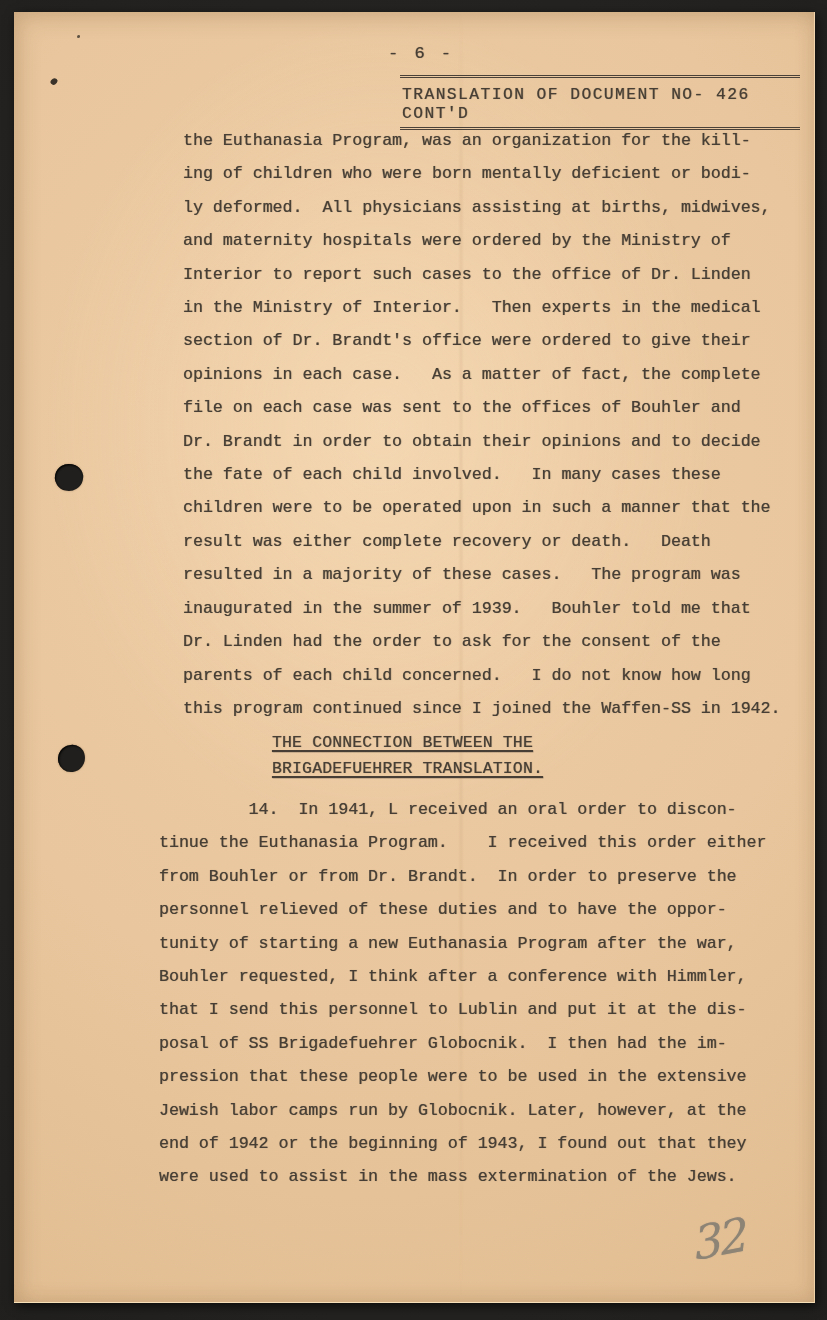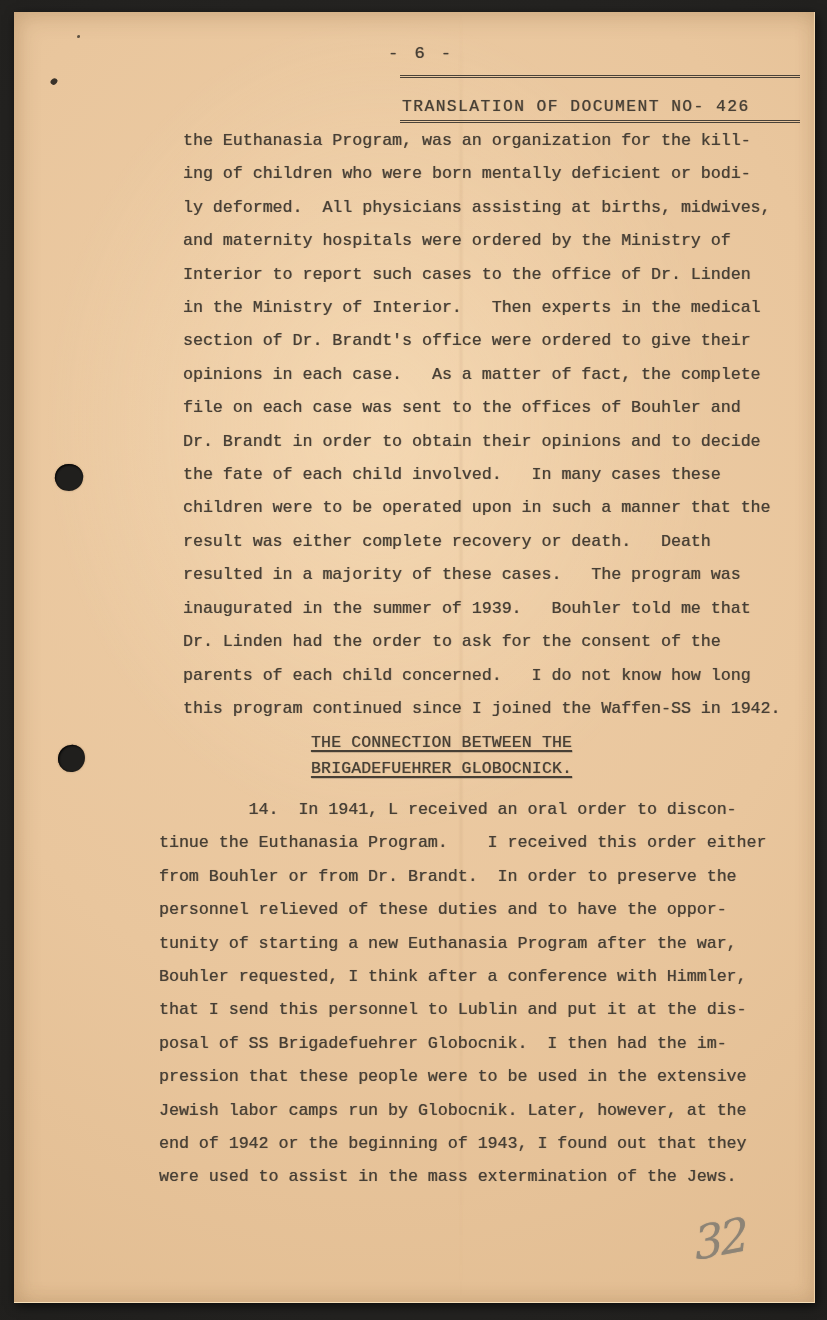--- a/index.html
+++ b/index.html
@@ -39,37 +39,37 @@
   .page-number {
     position: absolute; left: 0; top: 32px; width: 814px;
     text-align: center;
     font-size: 17px; letter-spacing: 3px; line-height: 20px;
   }
 
   .stamp {
     position: absolute; left: 386px; top: 63px; width: 398px;
     border-top: 3px double #4a4238;
     border-bottom: 3px double #4a4238;
-    padding: 20px 0 3px 2px;
+    padding: 8px 0 3px 2px;
     font-size: 16.2px; letter-spacing: 1.5px; line-height: 19px;
     white-space: nowrap;
   }
 
   .para {
     position: absolute;
     font-size: 16.6px; line-height: 33.4px;
     white-space: pre;
     margin-left: 28px;
   }
   .para-1 { left: 141px; top: 112px; }
   .para-2 { left: 117px; top: 781px; }
 
   .section-heading {
     position: absolute; left: 258px; top: 718px; width: 300px;
-    text-align: right;
+    text-align: left;
     font-size: 16.4px; line-height: 26.4px; letter-spacing: 0.2px;
     white-space: nowrap;
   }
   .section-heading .uline {
     text-decoration: underline;
     text-decoration-thickness: 2px;
     text-underline-offset: 3px;
   }
 
   .hole {
@@ -100,20 +100,21 @@
 <body>
 
 <div class="stage">
   <div class="paper">
     <div class="crease"></div>
 
     <div class="page-number typed">- 6 -</div>
 
     <div class="stamp typed">
       <div>TRANSLATION OF DOCUMENT NO- 426</div>
+      <div>CONT'D</div>
     </div>
 
     <div class="para para-1 typed">the Euthanasia Program, was an organization for the kill-
 ing of children who were born mentally deficient or bodi-
 ly deformed.  All physicians assisting at births, midwives,
 and maternity hospitals were ordered by the Ministry of
 Interior to report such cases to the office of Dr. Linden
 in the Ministry of Interior.   Then experts in the medical
 section of Dr. Brandt's office were ordered to give their
 opinions in each case.   As a matter of fact, the complete
@@ -123,21 +124,21 @@
 children were to be operated upon in such a manner that the
 result was either complete recovery or death.   Death
 resulted in a majority of these cases.   The program was
 inaugurated in the summer of 1939.   Bouhler told me that
 Dr. Linden had the order to ask for the consent of the
 parents of each child concerned.   I do not know how long
 this program continued since I joined the Waffen-SS in 1942.</div>
 
     <div class="section-heading typed">
       <div><span class="uline">THE CONNECTION BETWEEN THE</span></div>
-      <div><span class="uline">BRIGADEFUEHRER GLOBOCNICK.</span></div>
+      <div><span class="uline">BRIGADEFUEHRER TRANSLATION.</span></div>
     </div>
 
     <div class="para para-2 typed">         14.  In 1941, L received an oral order to discon-
 tinue the Euthanasia Program.    I received this order either
 from Bouhler or from Dr. Brandt.  In order to preserve the
 personnel relieved of these duties and to have the oppor-
 tunity of starting a new Euthanasia Program after the war,
 Bouhler requested, I think after a conference with Himmler,
 that I send this personnel to Lublin and put it at the dis-
 posal of SS Brigadefuehrer Globocnik.  I then had the im-

